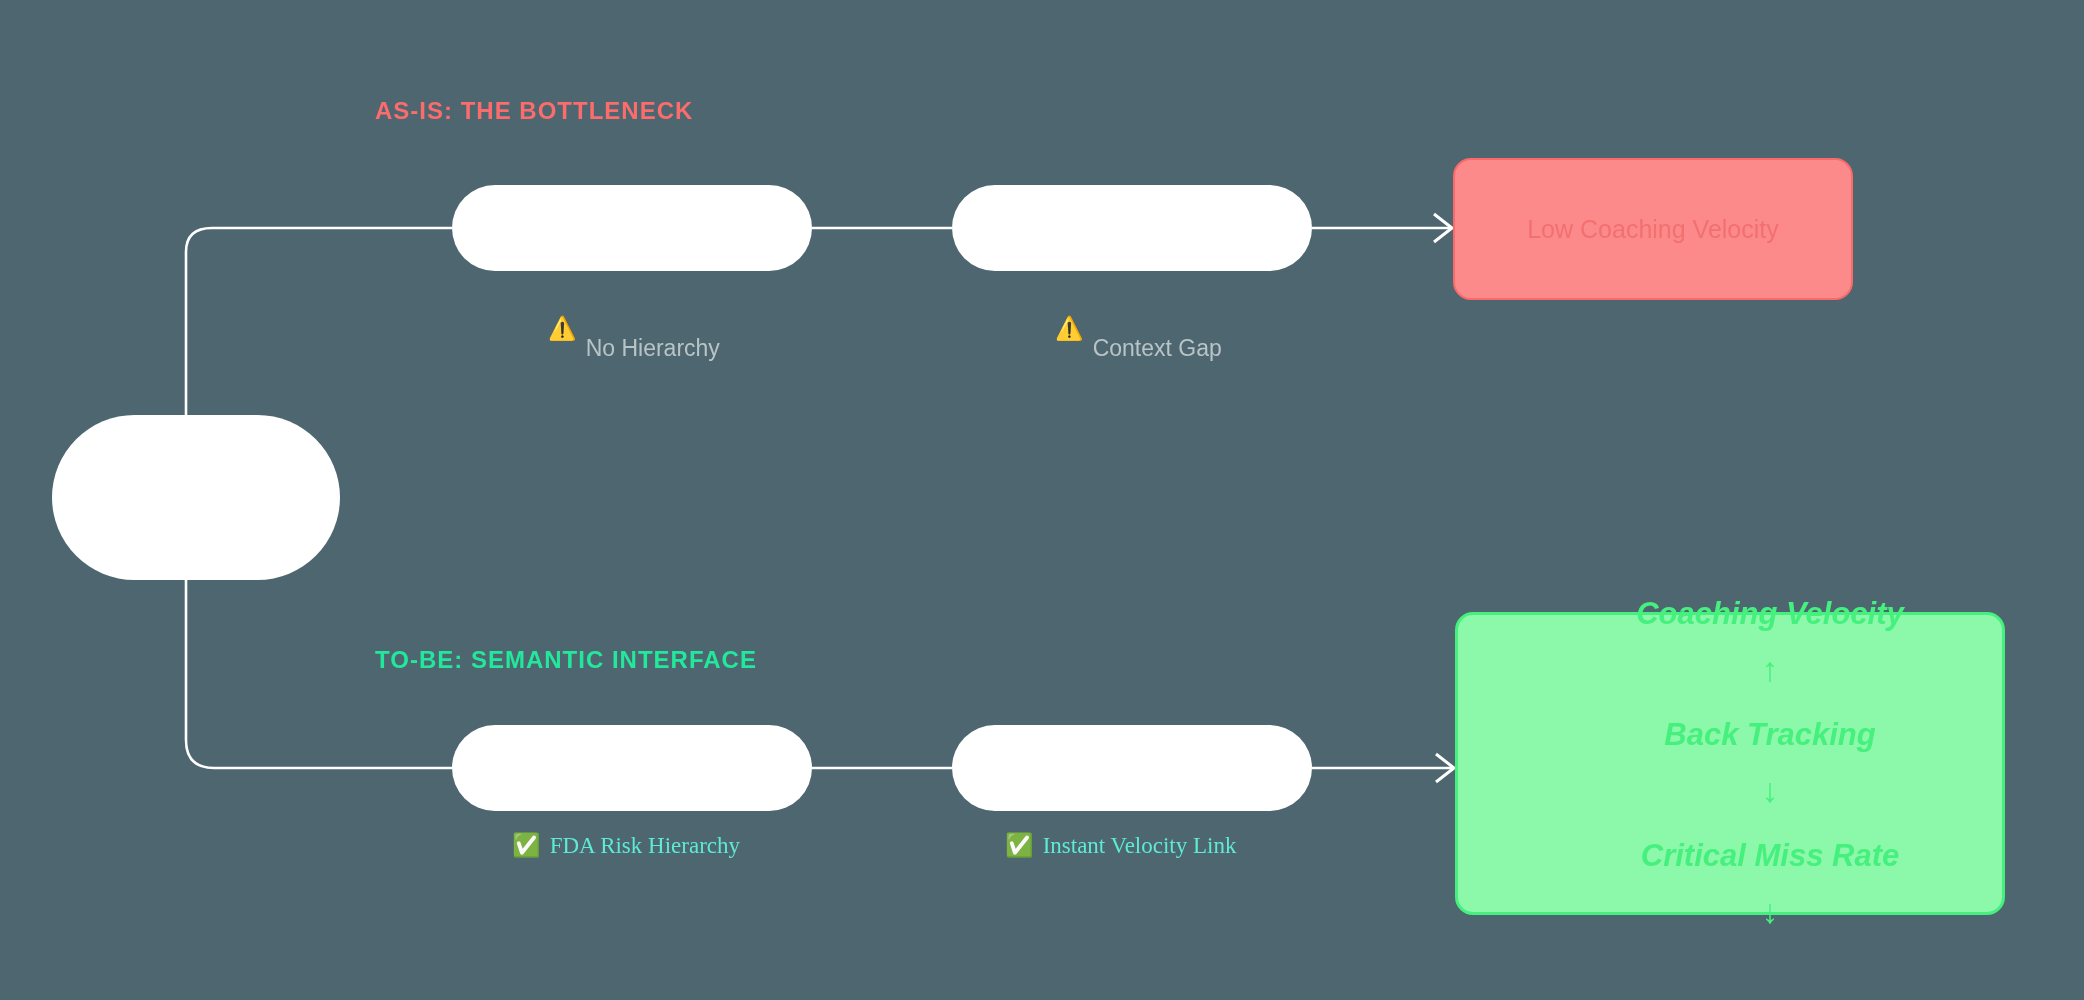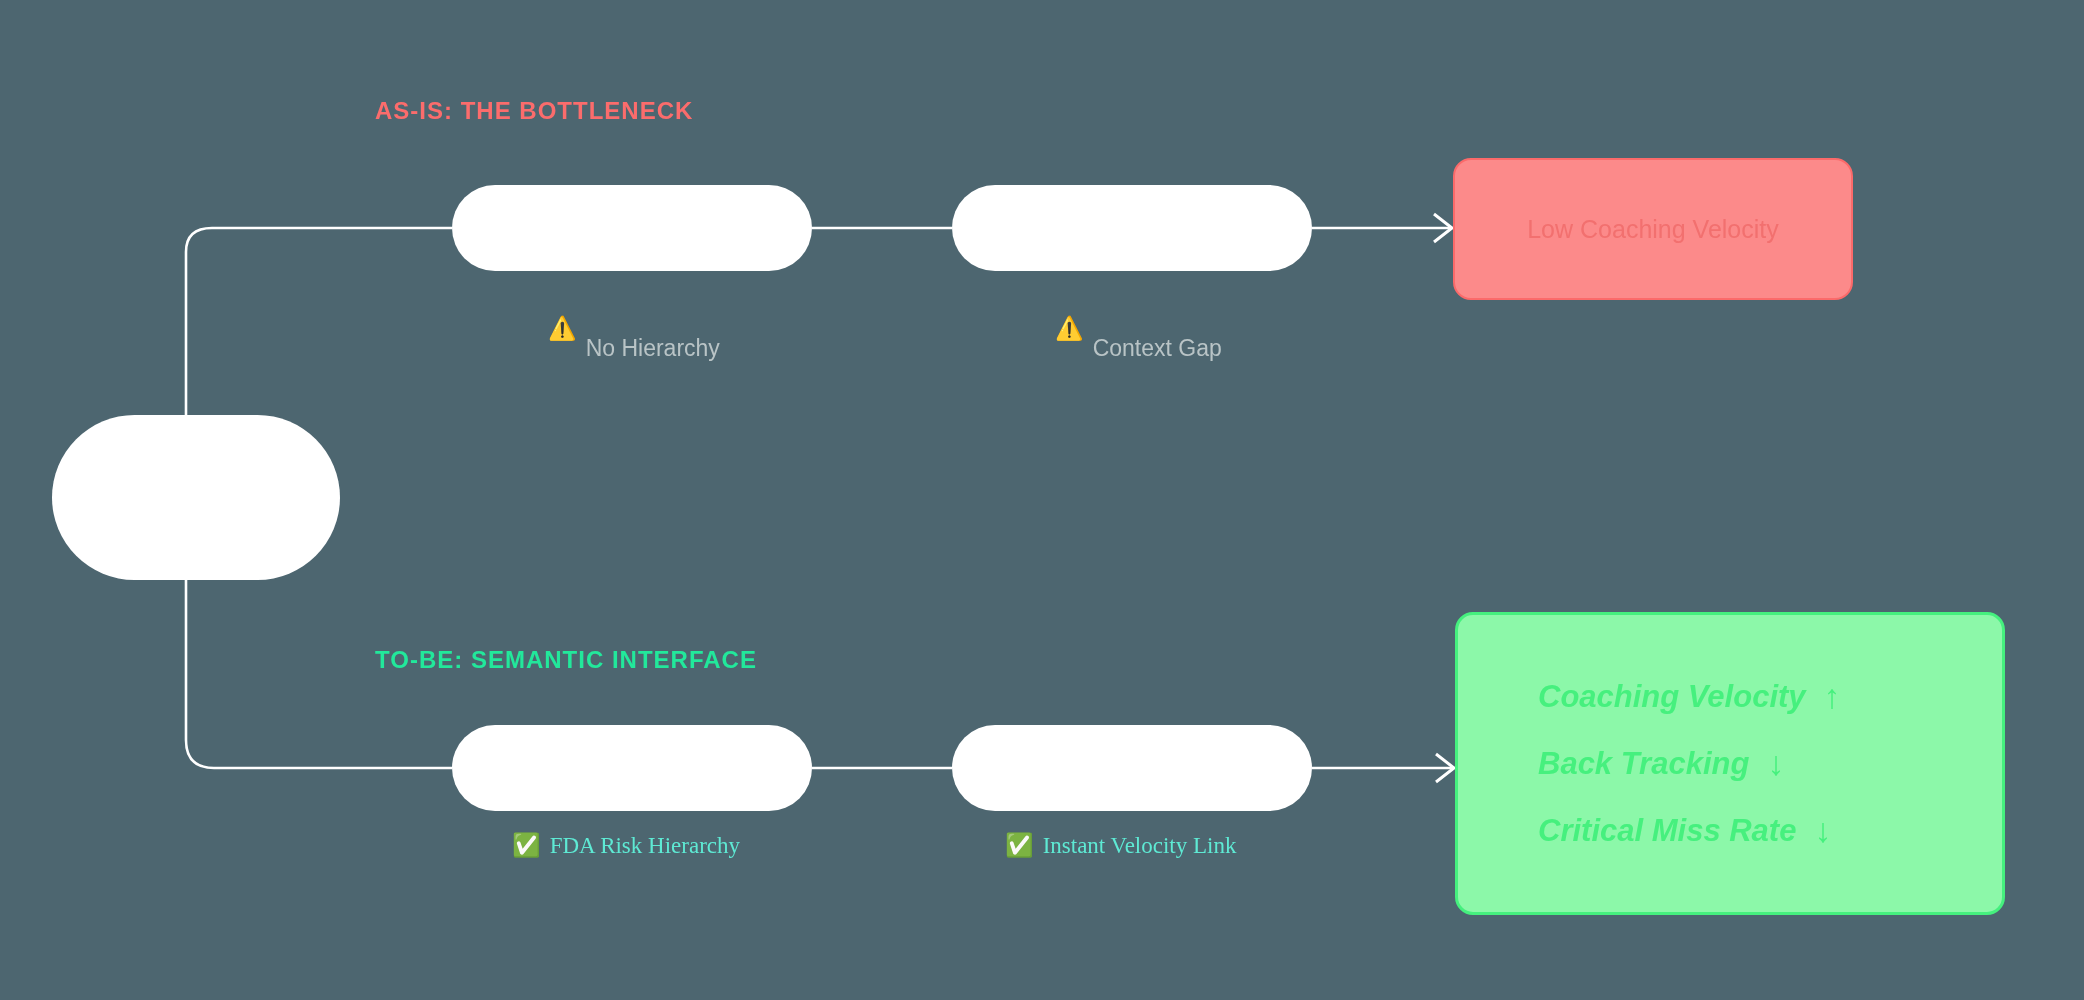--- a/index.html
+++ b/index.html
@@ -89,20 +89,21 @@
   .metric {
     display: flex;
     align-items: center;
     gap: 18px;
     color: #46f07e;
     font-size: 31px;
     font-weight: 700;
     font-style: italic;
     white-space: nowrap;
     margin: 14px 0;
+    flex-direction: column;
   }
   .metric .arrow {
     font-style: normal;
     font-weight: 400;
     font-size: 34px;
   }
 </style>
 </head>
 <body>
 

